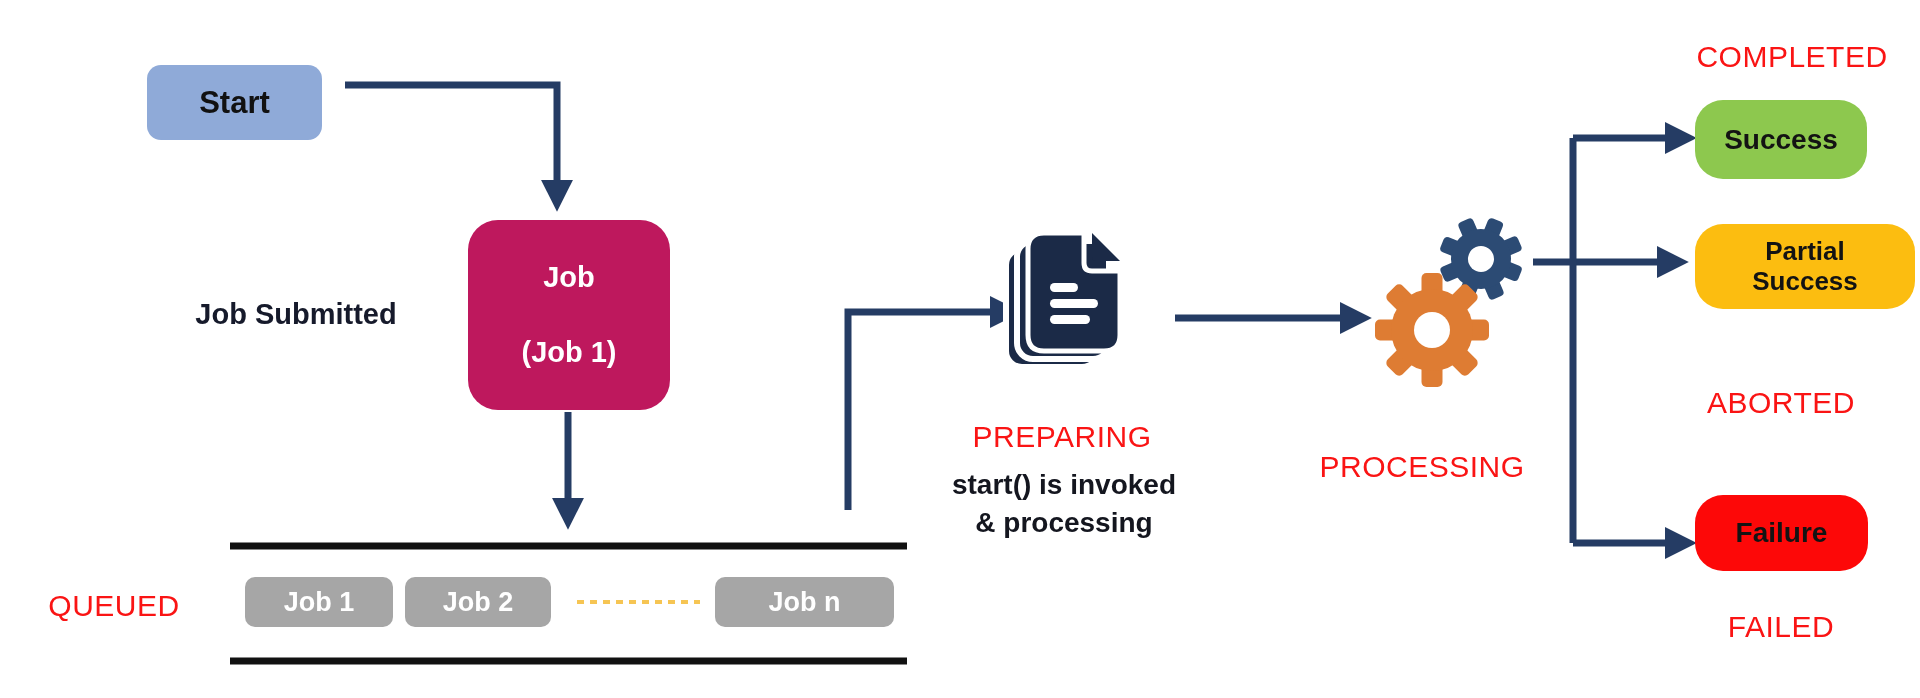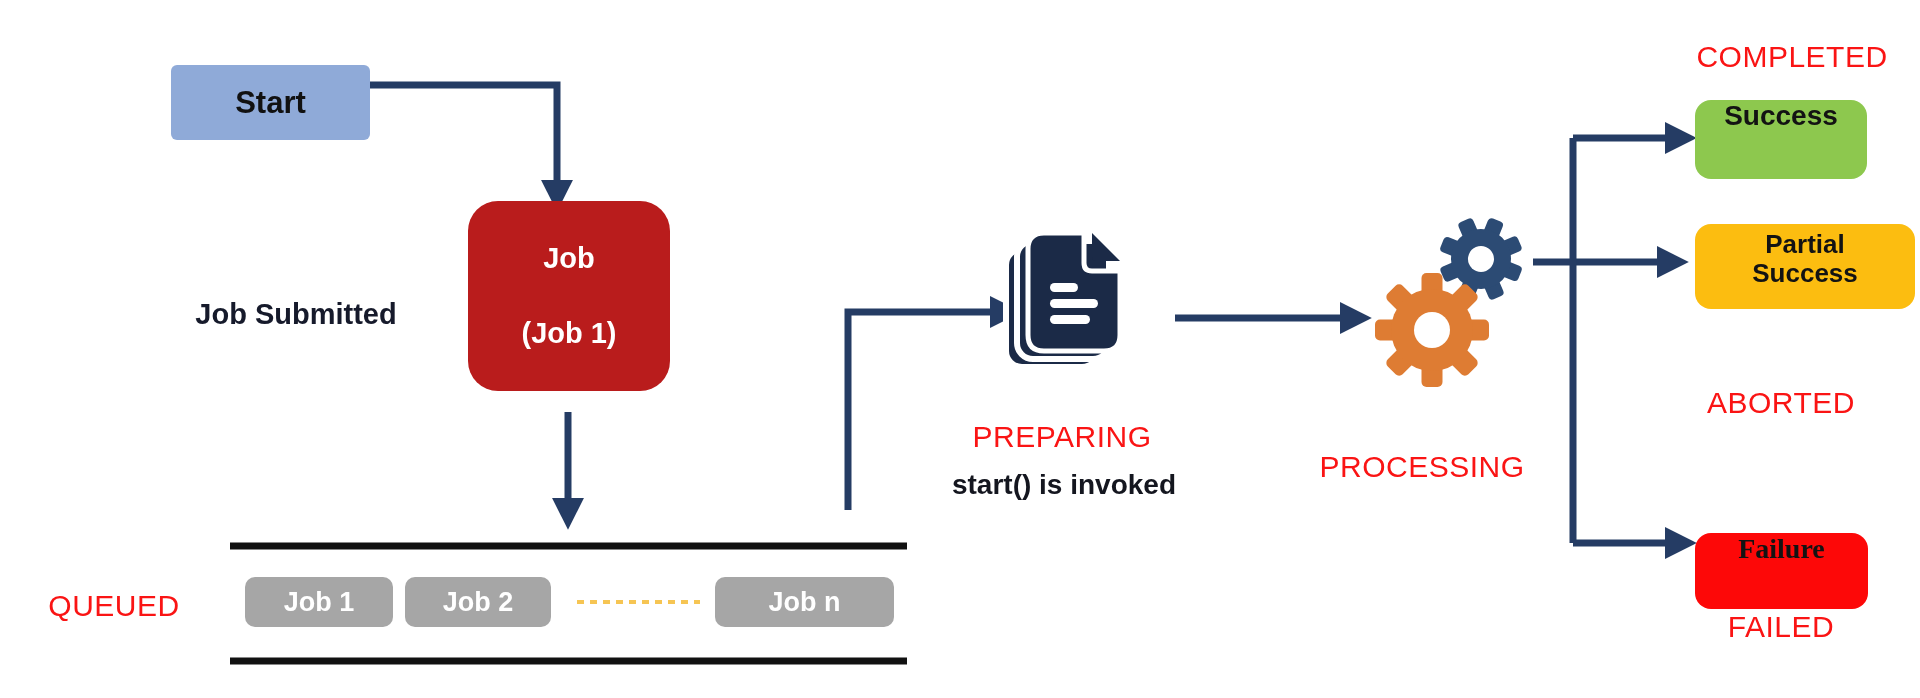--- a/index.html
+++ b/index.html
@@ -5,52 +5,52 @@
   html,body{margin:0;padding:0;}
   body{
     width:1920px;height:698px;position:relative;background:#ffffff;
     font-family:"Liberation Sans","DejaVu Sans",sans-serif;overflow:hidden;
   }
   .node{
     position:absolute;display:flex;align-items:center;justify-content:center;
     font-weight:bold;text-align:center;box-sizing:border-box;
   }
   .start-box{
-    left:147px;top:65px;width:199px;height:75px;background:#8faad8;
-    border-radius:6px;color:#111111;font-size:31px;margin-left:24px;
+    left:147px;top:65px;width:175px;height:75px;background:#8faad8;
+    border-radius:14px;color:#111111;font-size:31px;
   }
   .job-box{
-    left:468px;top:201px;width:202px;height:190px;background:#b91c1c;
+    left:468px;top:220px;width:202px;height:190px;background:#be185d;
     border-radius:30px;color:#ffffff;font-size:29px;
     flex-direction:column;justify-content:center;gap:42px;
   }
   .queue-item{
     position:absolute;top:577px;height:50px;background:#a6a6a6;border-radius:10px;
     color:#ffffff;font-weight:bold;font-size:27px;display:flex;
     align-items:center;justify-content:center;
   }
   .red-label{
     position:absolute;color:#fa1414;font-weight:normal;font-size:30px;
     text-align:center;letter-spacing:0.5px;
   }
   .dark-label{
     position:absolute;color:#161a2b;font-weight:bold;font-size:29px;text-align:center;
   }
   .desc{
     position:absolute;left:930px;top:466px;width:268px;color:#14161f;
     font-weight:bold;font-size:28px;text-align:center;line-height:38px;
   }
   .outcome{
-    position:absolute;display:flex;align-items:flex-start;justify-content:center;
-    font-weight:bold;color:#131313;text-align:center;border-radius:16px;
+    position:absolute;display:flex;align-items:center;justify-content:center;
+    font-weight:bold;color:#131313;text-align:center;border-radius:28px;
     line-height:1.12;
   }
   .success-box{left:1695px;top:100px;width:172px;height:79px;background:#8dc84e;font-size:28px;}
   .partial-box{left:1695px;top:224px;width:168px;height:73px;background:#fcbd10;font-size:26px;padding:6px 26px;}
-  .failure-box{left:1695px;top:533px;width:173px;height:76px;background:#fd0808;font-size:28px;font-family:Liberation Serif, serif;}
+  .failure-box{left:1695px;top:495px;width:173px;height:76px;background:#fd0808;font-size:28px;}
   svg.layer{position:absolute;left:0;top:0;}
 </style>
 </head>
 <body>
 
 <svg class="layer" width="1920" height="698" viewBox="0 0 1920 698">
   <defs>
     <marker id="ah" viewBox="0 0 6 6" refX="1" refY="3" markerWidth="4.6" markerHeight="4.6" orient="auto" markerUnits="strokeWidth">
       <path d="M0,0 L6,3 L0,6 Z" fill="#253c64"></path>
     </marker>
@@ -138,20 +138,21 @@
   <span>Job 2</span>
 </div>
 <div class="queue-item" style="left:715px;width:179px;">
   <span>Job n</span>
 </div>
 
 <div class="red-label" style="left:938px;top:420px;width:248px;">PREPARING</div>
 
 <div class="desc">
   <div>start() is invoked</div>
+  <div>&amp; processing</div>
 </div>
 
 <div class="red-label" style="left:1300px;top:408px;width:244px;margin-top:42px;">PROCESSING</div>
 
 <div class="red-label" style="left:1692px;top:40px;width:200px;">COMPLETED</div>
 
 <div class="outcome success-box">
   <span>Success</span>
 </div>
 

